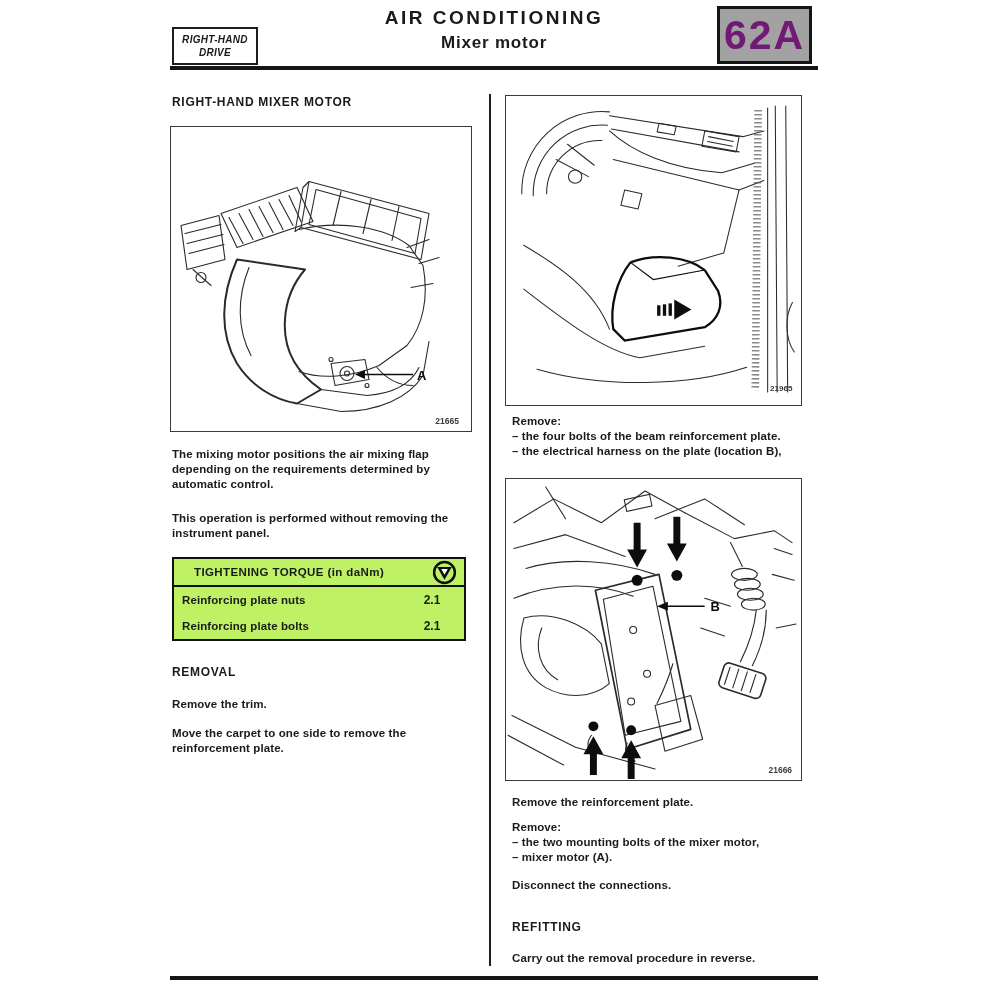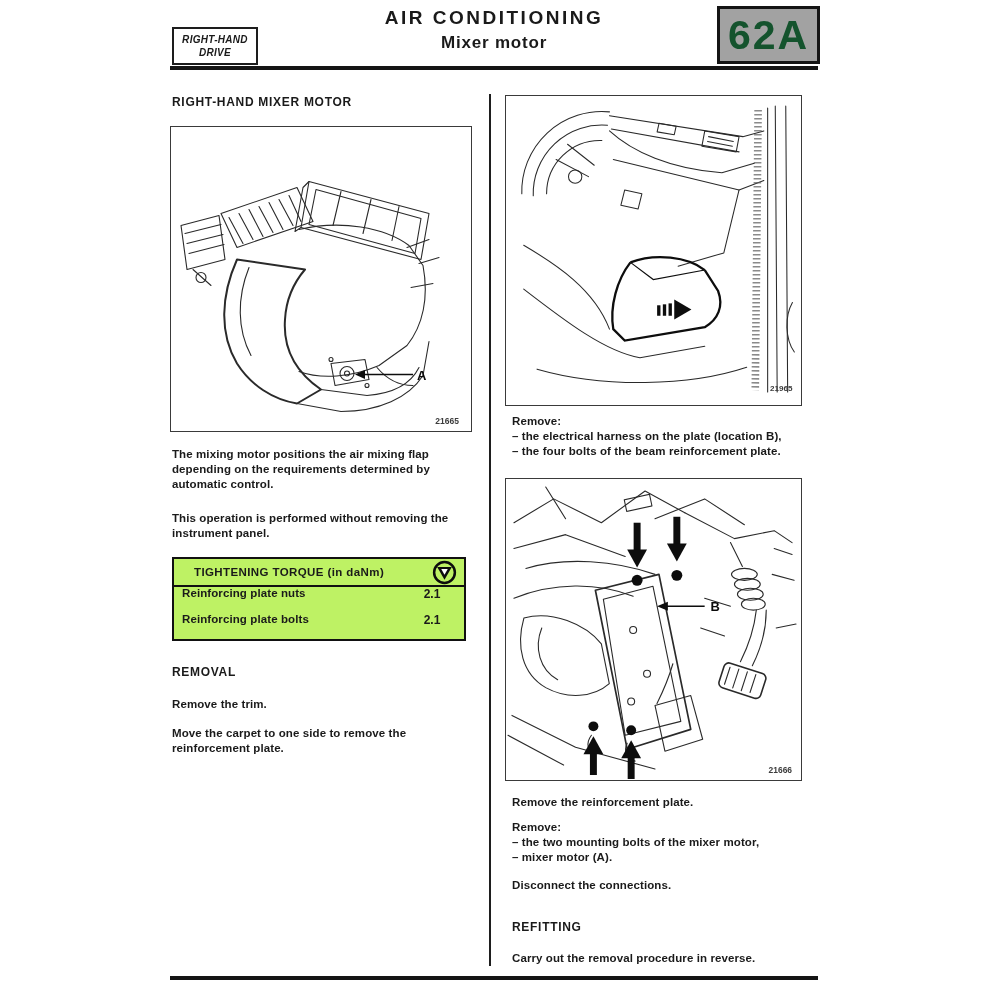--- a/index.html
+++ b/index.html
@@ -7,23 +7,23 @@
   .page{position:absolute;inset:0;background:#fff;overflow:hidden;}
   .abs{position:absolute;}
 
   
   .drive-box{left:172px;top:27px;width:86px;height:38px;border:2px solid #1d1d1d;box-sizing:border-box;
     display:flex;flex-direction:column;align-items:center;justify-content:center;
     font-size:10px;font-weight:bold;line-height:1.35;letter-spacing:.3px;text-align:center;font-style:italic;}
   .title-wrap{left:170px;top:7px;width:648px;text-align:center;}
   .main-title{font-size:19px;font-weight:bold;letter-spacing:2.5px;}
   .sub-title{font-size:17px;font-weight:bold;letter-spacing:.8px;margin-top:4px;}
-  .section-badge{left:717px;top:6px;width:103px;height:58px;background:#a2a2a2;border:3px solid #151515;
+  .section-badge{left:717px;top:6px;width:95px;height:58px;background:#a2a2a2;border:3px solid #151515;
     box-sizing:border-box;display:flex;align-items:center;justify-content:center;
-    font-size:41px;font-weight:bold;letter-spacing:2px;color:#14532d;}
+    font-size:41px;font-weight:bold;letter-spacing:2px;color:#701a75;}
   .header-rule{left:170px;top:66px;width:648px;height:4px;background:#151515;}
   .bottom-rule{left:170px;top:976px;width:648px;height:4px;background:#151515;}
   .col-divider{left:489px;top:94px;width:2px;height:872px;background:#1e1e1e;}
 
   
   .h-sec{font-size:12px;font-weight:bold;letter-spacing:.7px;}
   .body-txt{font-size:11.5px;font-weight:bold;line-height:1.32;letter-spacing:.1px;}
   .list-block div{font-size:11.5px;font-weight:bold;line-height:1.3;letter-spacing:.1px;}
 
   
@@ -31,21 +31,21 @@
   .figure svg{display:block;width:100%;height:100%;}
   svg text{font-family:"Liberation Sans",sans-serif;}
   .fig-num{font-size:8.5px;fill:#3c3c3c;font-weight:bold;}
   .callout{font-size:13px;fill:#0a0a0a;font-weight:bold;}
 
   
   .torque-table{left:172px;top:557px;width:294px;border:2px solid #111;box-sizing:border-box;background:#bef264;}
   .tt-header{display:flex;align-items:center;border-bottom:2px solid #111;height:28px;padding-left:20px;box-sizing:border-box;}
   .tt-title{font-size:11.5px;font-weight:bold;letter-spacing:.4px;flex:1;}
   .tt-icon{width:25px;height:25px;margin-right:7px;flex:0 0 auto;}
-  .tt-row{display:flex;height:26px;padding-left:8px;box-sizing:border-box;}
+  .tt-row{display:flex;align-items:center;height:26px;padding-left:8px;box-sizing:border-box;}
   .tt-row:first-of-type{margin-top:2px;}
   .tt-label{font-size:11.5px;font-weight:bold;flex:1;letter-spacing:.1px;}
   .tt-value{font-size:12px;font-weight:bold;width:56px;text-align:center;margin-right:4px;}
 </style>
 </head>
 <body>
 
 <div class="page">
 
   <div class="abs title-wrap">
@@ -177,22 +177,22 @@
         <rect x="152" y="212" width="3.5" height="12"></rect>
         <rect x="158" y="211" width="3.5" height="13"></rect>
         <polygon points="164,207 164,228 182,217.5"></polygon>
       </g>
       <text x="288" y="303" text-anchor="end" class="fig-num">21965</text>
     </svg>
   </div>
 
   <div class="abs list-block" style="left:512px;top:414px;width:345px;">
     <div>Remove:</div>
+    <div>– the four bolts of the beam reinforcement plate.</div>
     <div>– the electrical harness on the plate (location B),</div>
-    <div>– the four bolts of the beam reinforcement plate.</div>
   </div>
 
   <div class="abs figure" style="left:505px;top:478px;width:297px;height:303px;">
     <svg viewBox="0 0 297 303">
       <g stroke="#2a2a2a" fill="none" stroke-width="1.1" stroke-linejoin="round" stroke-linecap="round">
 
         <path d="M8,44 L48,20 L96,44 L140,12 L180,34"></path>
         <path d="M40,8 L60,40 M150,40 L200,20 L240,46"></path>
         <path d="M8,70 L60,56 L120,78"></path>
         <path d="M180,34 L230,60 L270,52 L288,64"></path>

